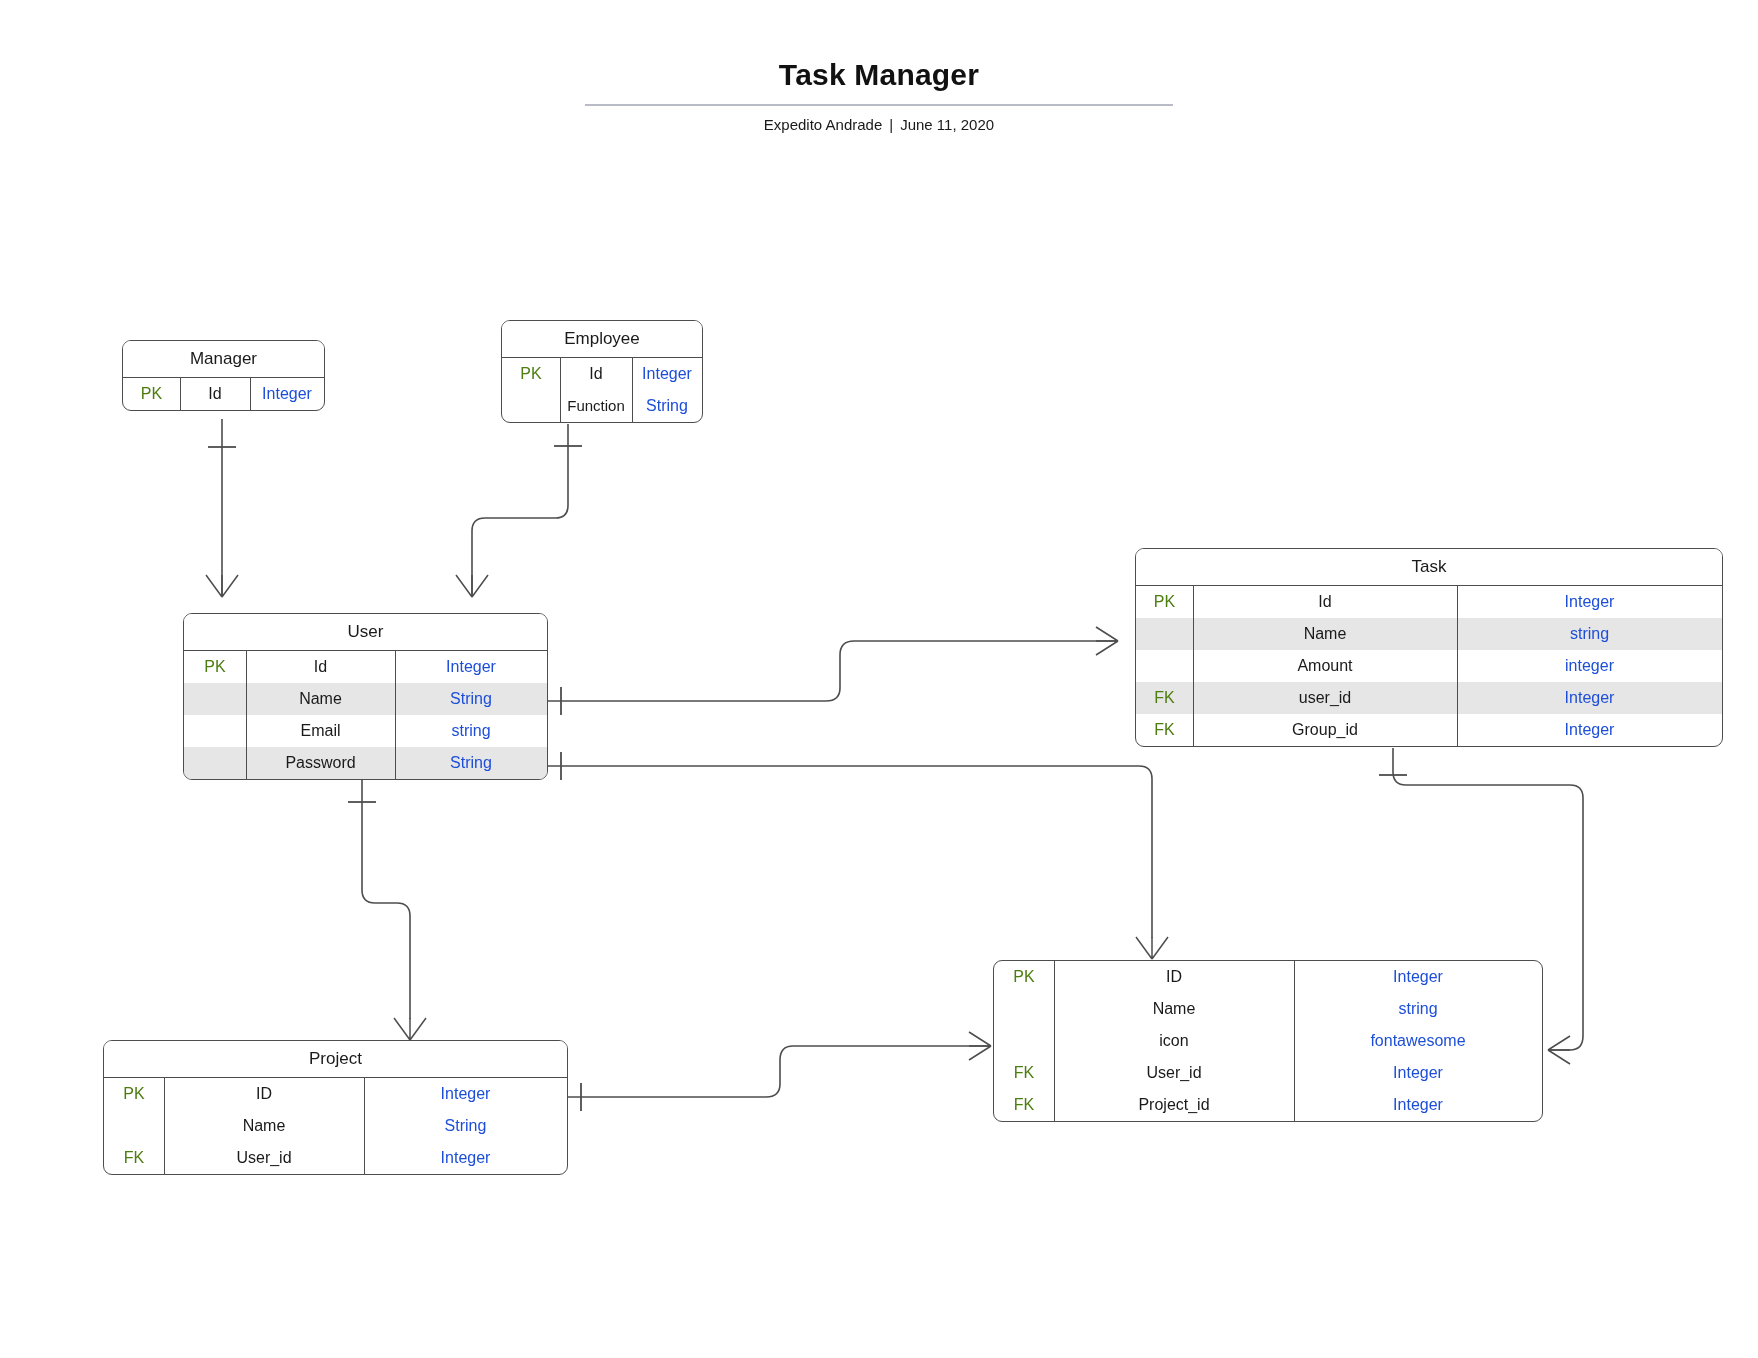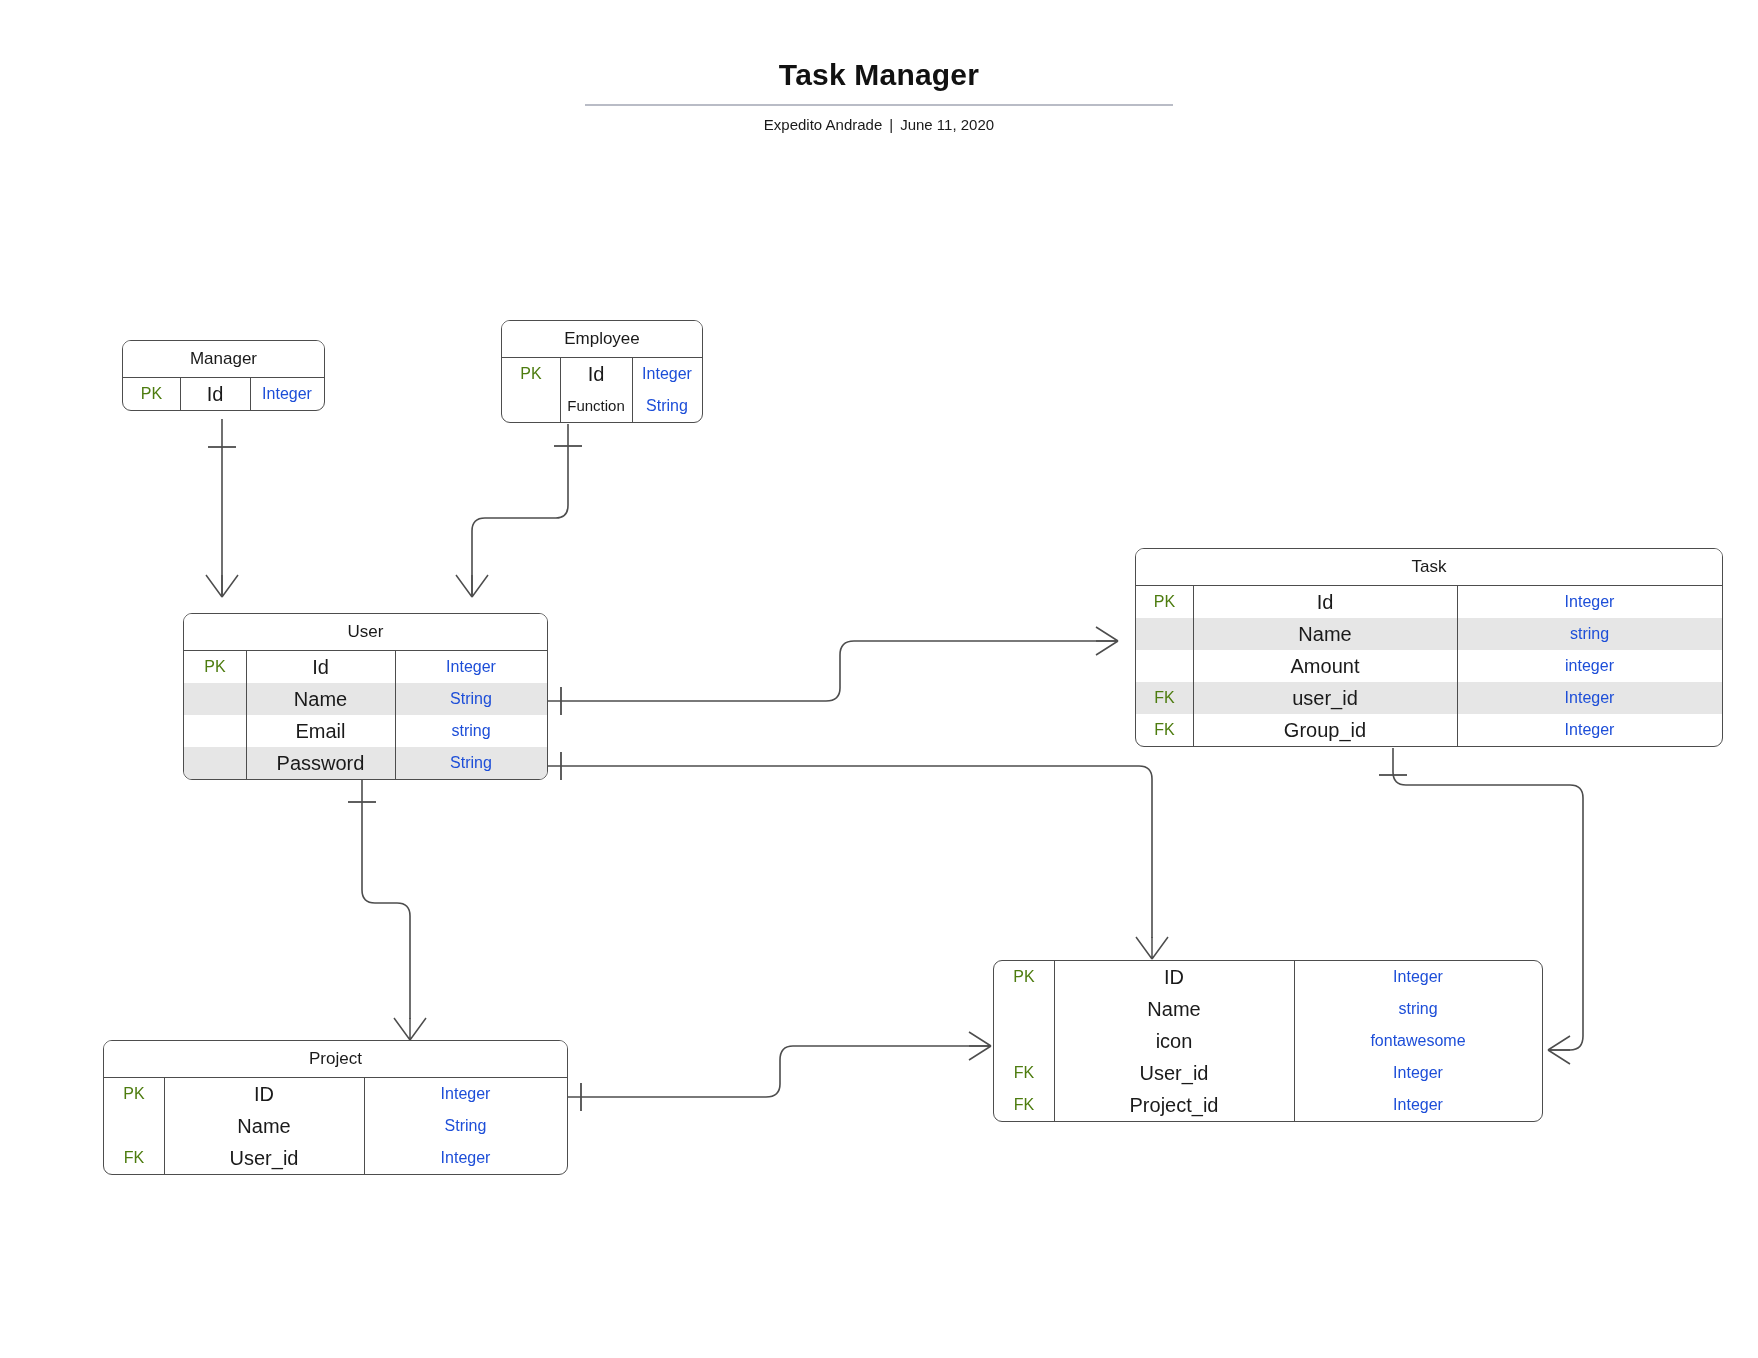--- a/index.html
+++ b/index.html
@@ -59,21 +59,21 @@
     z-index:2;
   }
   .erow.shaded{background:#e6e6e6;}
   .c-key{
     flex:0 0 auto;
     text-align:center;font-size:16px;color:#4d7c0f;
     line-height:32px;
   }
   .c-name{
     flex:0 0 auto;
-    text-align:center;font-size:20px;color:#1a1a1a;
+    text-align:center;font-size:16px;color:#1a1a1a;
     line-height:32px;
   }
   .c-type{
     flex:1 1 auto;
     text-align:center;font-size:16px;color:#1d4ed8;
     line-height:32px;
   }
   
   .vrule{
     position:absolute;top:0;bottom:0;width:0;

